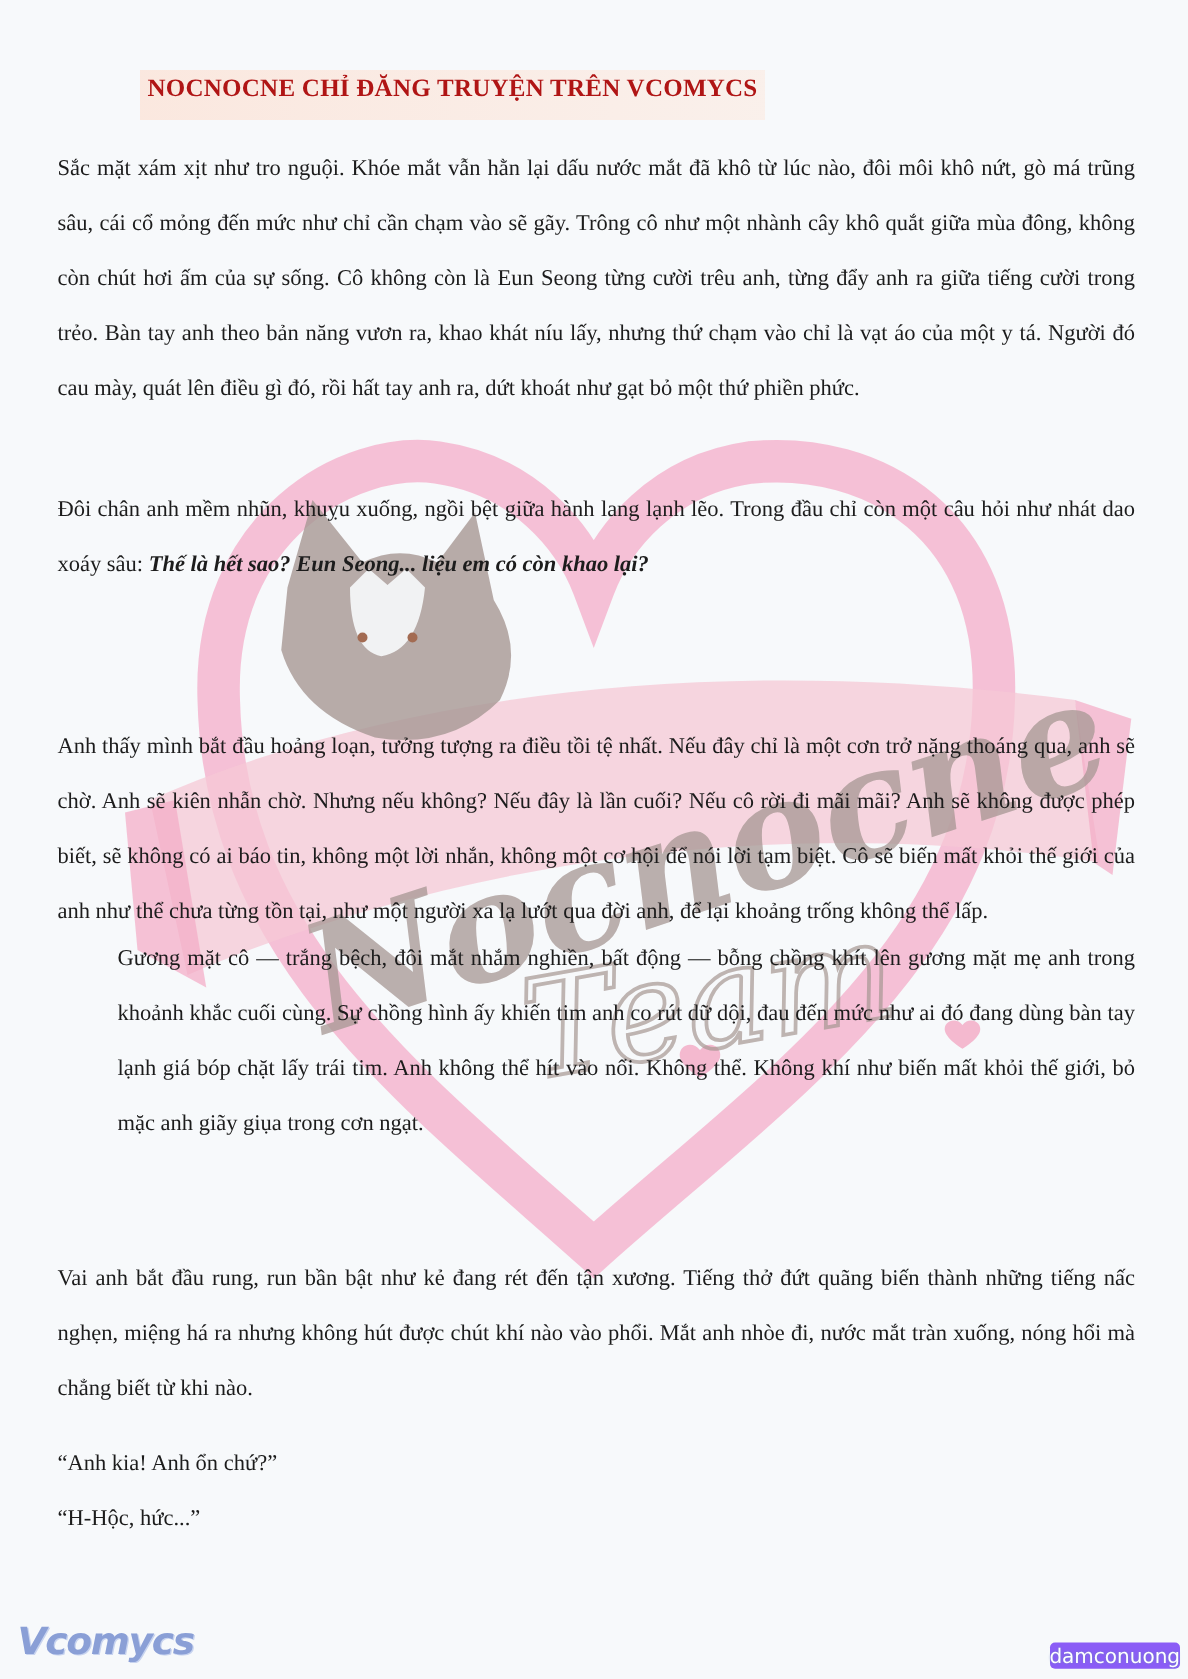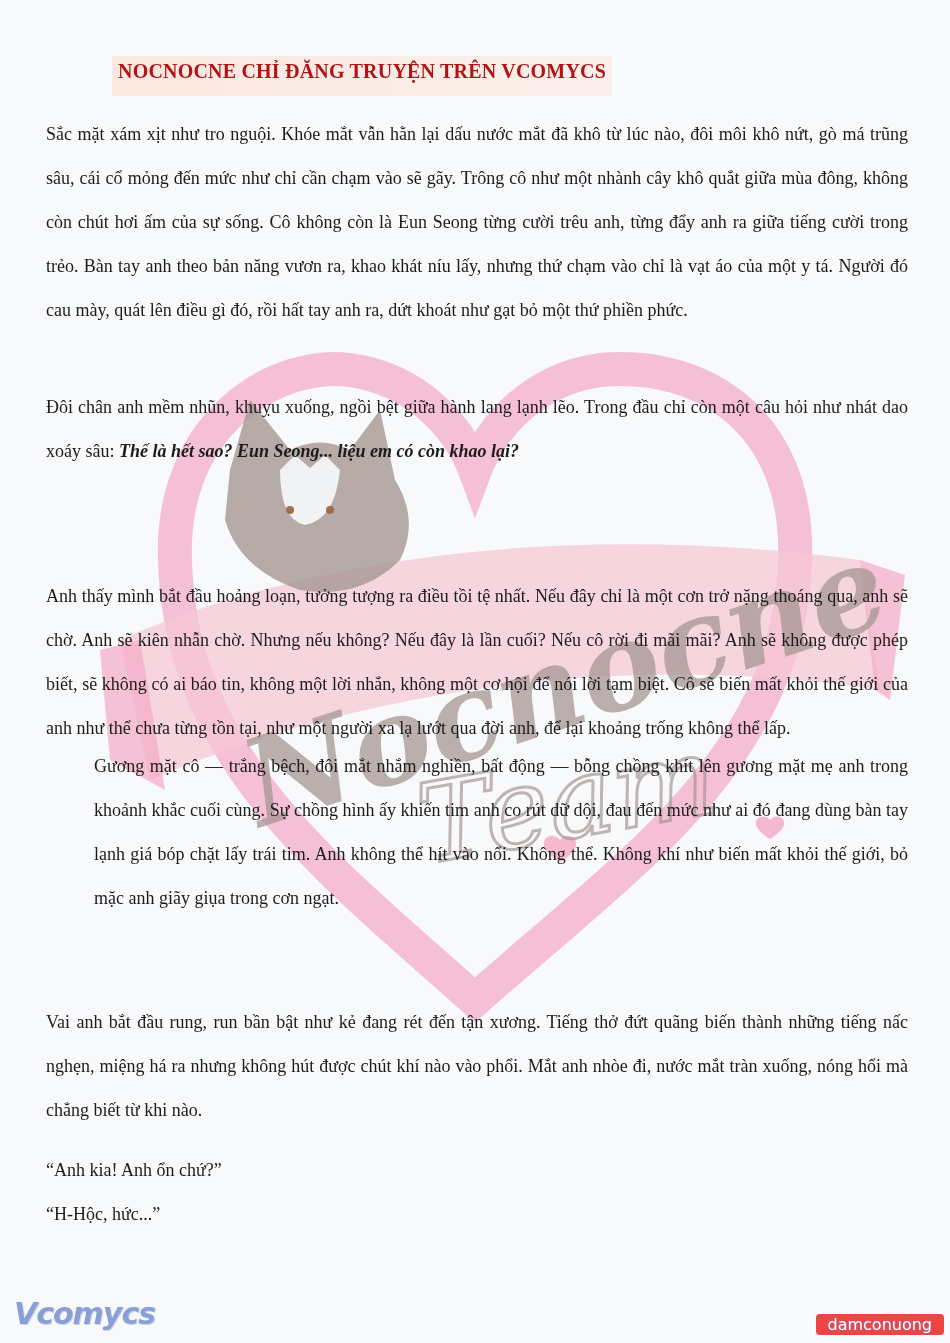--- a/index.html
+++ b/index.html
@@ -32,21 +32,21 @@
   .italic-bold { font-style: italic; font-weight: bold; }
   .footer-logo {
     position: absolute; left: 14px; top: 1296px; z-index: 2;
     font-family: "DejaVu Sans", sans-serif; font-style: italic; font-weight: bold;
     font-size: 30px; color: #8a9fd6; letter-spacing: -1px;
     text-shadow: 1px 1px 0 #c7d3ef;
   }
   .footer-credit {
     position: absolute; right: 6px; top: 1314px; z-index: 2;
     font-family: "DejaVu Sans", sans-serif; font-size: 16px; color: #ffffff;
-    background: #ef4444; padding: 1px 12px; border-radius: 4px;
+    background: #8b5cf6; padding: 1px 0; border-radius: 4px;
     text-shadow: 0 0 2px #6f86c4;
   }
 </style>
 </head>
 <body>
 
 <svg class="watermark" viewBox="0 0 950 1343" xmlns="http://www.w3.org/2000/svg">
 
   <path d="M475 1000 C 330 870, 180 760, 175 560 C 170 420, 280 360, 350 370 C 420 380, 460 430, 475 470 C 490 430, 530 380, 600 370 C 700 360, 800 420, 795 560 C 790 760, 620 870, 475 1000 Z" fill="none" stroke="#f4b6cf" stroke-width="34" opacity="0.85"></path>
 

